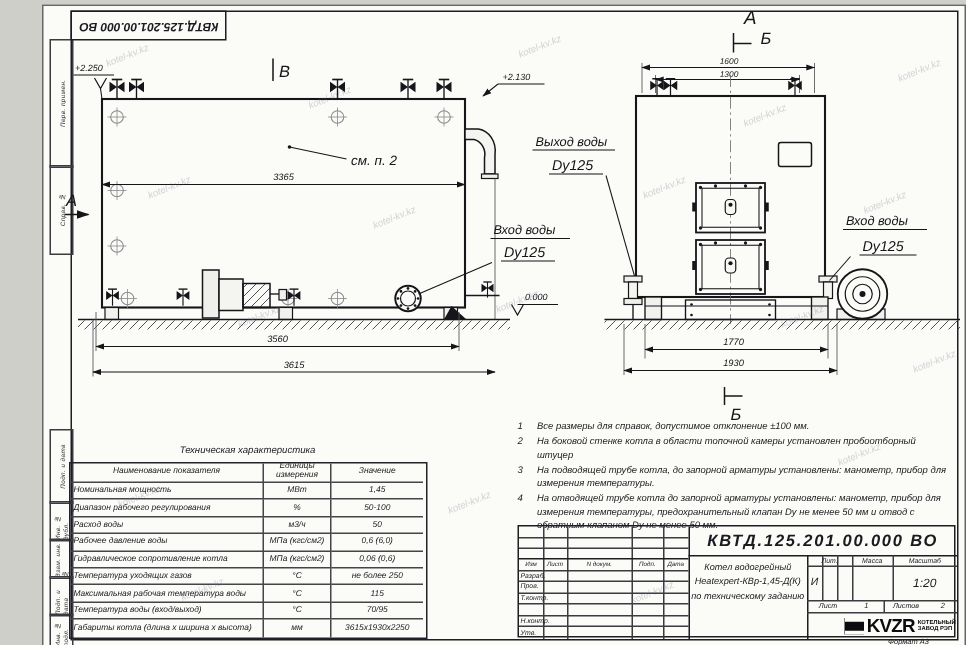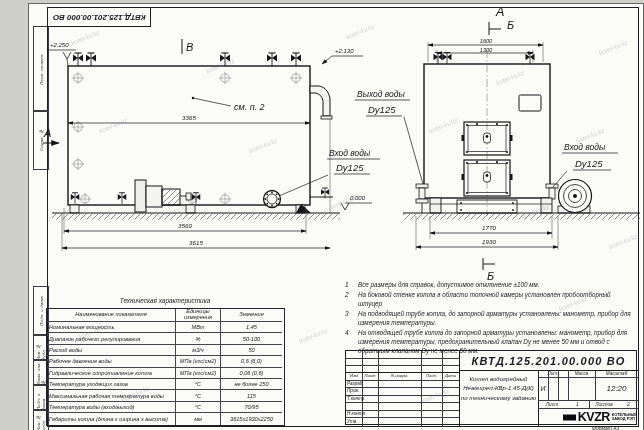--- a/index.html
+++ b/index.html
@@ -430,21 +430,21 @@
   <div class="abs" style="left:113px;top:23px;width:79px;text-align:center;font-size:6.1px;line-height:1.55;">
     <div>Котел водогрейный</div>
     <div>Heatexpert-КВр-1,45-Д(К)</div>
     <div>по техническому заданию</div>
   </div>
 
   <div class="cell" style="left:192px;top:19px;width:30px;height:7px;font-size:4.6px;">Лит.</div>
   <div class="cell" style="left:222px;top:19px;width:27px;height:7px;font-size:4.6px;">Масса</div>
   <div class="cell" style="left:249px;top:19px;width:43px;height:7px;font-size:4.6px;">Масштаб</div>
   <div class="cell" style="left:192px;top:26px;width:10px;height:23px;font-size:7px;">И</div>
-  <div class="cell" style="left:249px;top:26px;width:43px;height:23px;font-size:8px;">12:20</div>
+  <div class="cell" style="left:249px;top:26px;width:43px;height:23px;font-size:8px;">1:20</div>
 
   <div class="cell" style="left:192px;top:49px;width:28px;height:8px;font-size:4.8px;">Лист</div>
   <div class="cell" style="left:220px;top:49px;width:23px;height:8px;font-size:5px;">1</div>
   <div class="cell" style="left:243px;top:49px;width:30px;height:8px;font-size:4.8px;">Листов</div>
   <div class="cell" style="left:273px;top:49px;width:19px;height:8px;font-size:5px;">2</div>
 
   <div class="cell" style="left:204px;top:57px;width:100px;height:18px;">
     <span class="logo-ic"></span>
     <span class="logo-tx">KVZR</span>
     <span class="logo-sub">

